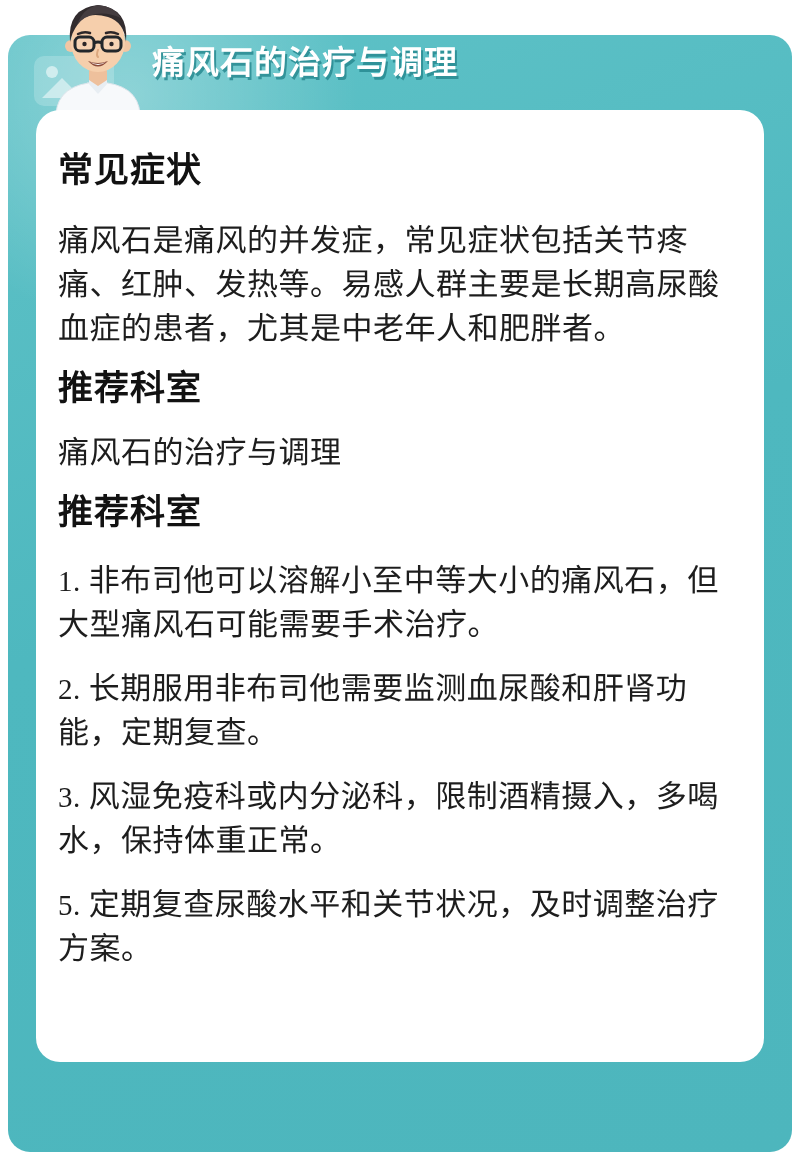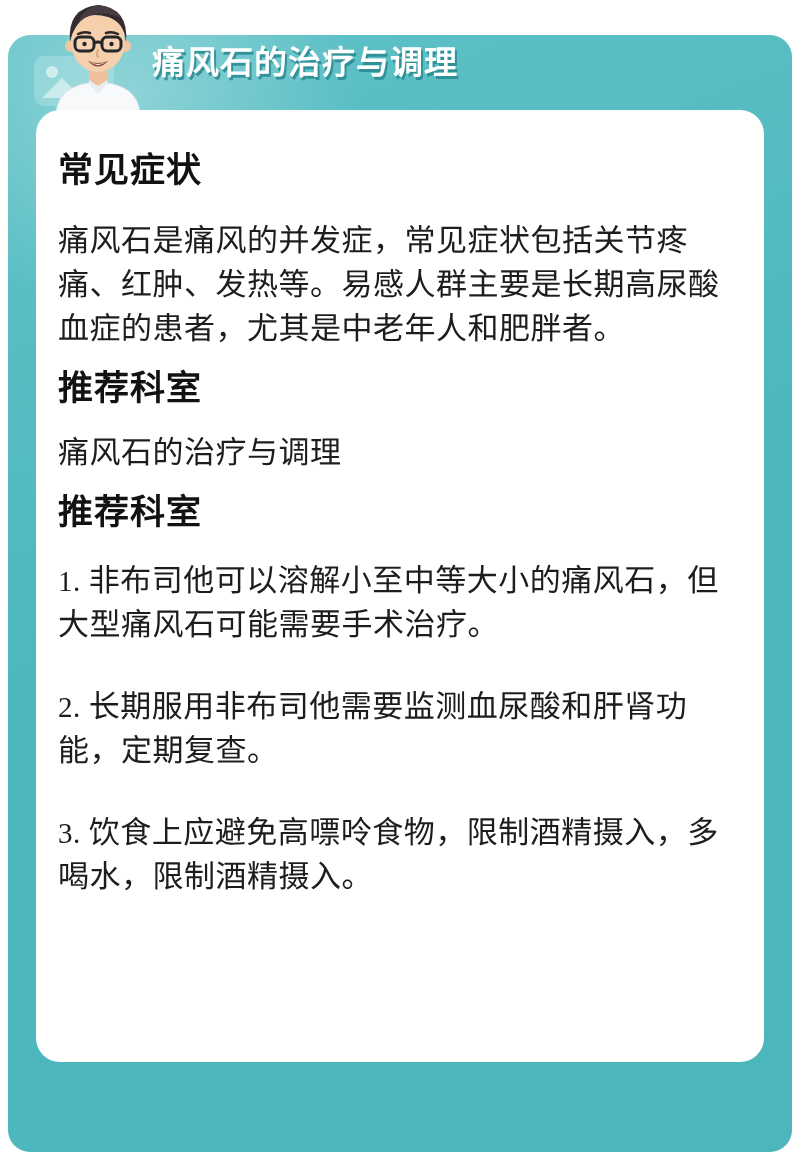--- a/index.html
+++ b/index.html
@@ -42,21 +42,21 @@
     letter-spacing:1px;
   }
   .card h2.h-first{margin-top:2px;}
   .card h2.h-mid{margin-top:18px;}
   .card h2.h-pts{margin-top:18px;}
   .card p{
     margin:0;font-size:31px;line-height:44px;color:#1d1d1d;letter-spacing:0.5px;
   }
   .card p.sym{margin-top:30px;}
   .card p.dept{margin-top:24px;}
-  .card .item{margin-top:38px;}
+  .card .item{margin-top:20px;}
   .card .item.first{margin-top:28px;}
   .num{font-family:"Liberation Serif","DejaVu Serif",serif;font-size:29px;padding-right:8px;}
   
   .footer{position:absolute;left:0;top:1062px;width:800px;height:90px;}
 </style>
 </head>
 <body>
 
 <div class="teal-bg"></div>
 
@@ -108,20 +108,21 @@
   <h2 class="h-first">常见症状</h2>
   <p class="sym">痛风石是痛风的并发症，常见症状包括关节疼痛、红肿、发热等。易感人群主要是长期高尿酸血症的患者，尤其是中老年人和肥胖者。</p>
 
   <h2 class="h-mid">推荐科室</h2>
   <p class="dept">痛风石的治疗与调理</p>
 
   <h2 class="h-pts">推荐科室</h2>
 
   <p class="item first"><span class="num">1.</span><span>非布司他可以溶解小至中等大小的痛风石，但大型痛风石可能需要手术治疗。</span></p>
   <p class="item"><span class="num">2.</span><span>长期服用非布司他需要监测血尿酸和肝肾功能，定期复查。</span></p>
-  <p class="item"><span class="num">3.</span><span>饮食上应避免高嘌呤食物，限制酒精摄入，多喝水，限制酒精摄入。</span></p>
+  <p class="item"><span class="num">3.</span><span>风湿免疫科或内分泌科，限制酒精摄入，多喝水，保持体重正常。</span></p>
+  <p class="item"><span class="num">5.</span><span>定期复查尿酸水平和关节状况，及时调整治疗方案。</span></p>
 </div>
 
 <div class="footer">
   
   
   
 </div>
 
 </body></html>

